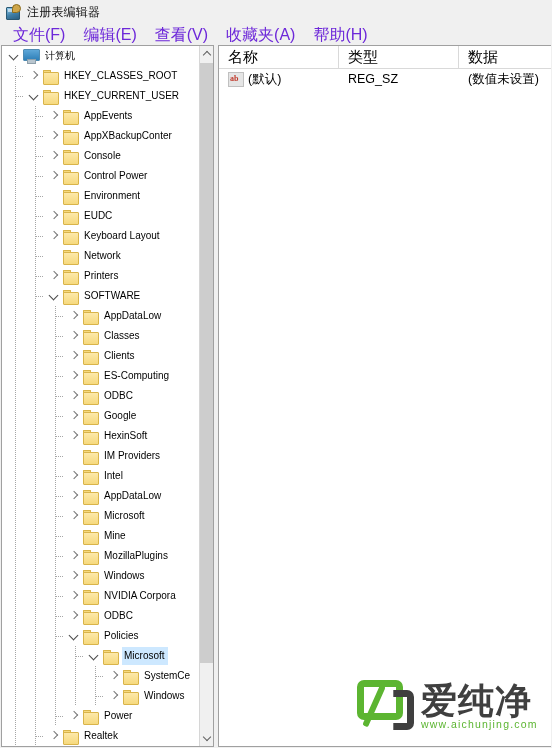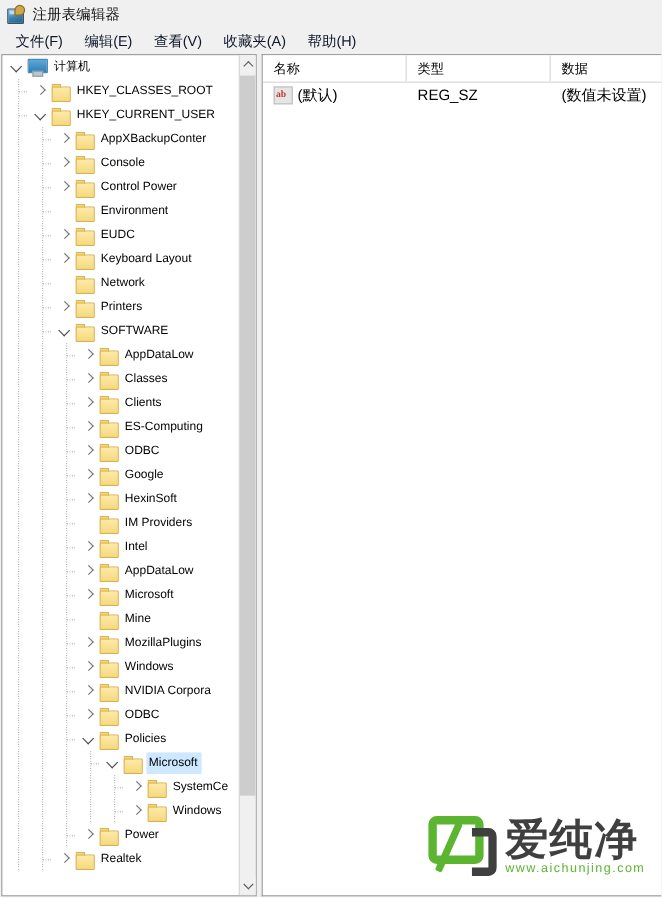--- a/index.html
+++ b/index.html
@@ -32,21 +32,21 @@
     background:#cfa64a;border:1px solid #8a6c1f;border-radius:50% 50% 50% 0;
   }
   .title-text{font-size:12px;color:#111;line-height:16px;letter-spacing:.2px;}
 
   
   .menubar{
     position:absolute;left:0;top:24px;width:552px;height:21px;
     background:#f0f0f0;display:flex;align-items:center;padding-left:4px;
   }
   .menu-item{
-    font-size:12px;color:#0f172a;padding:2px 9px;line-height:15px;white-space:nowrap;cursor:default;
+    font-size:16px;color:#6d28d9;padding:2px 9px;line-height:15px;white-space:nowrap;cursor:default;
   }
 
   
   .pane{
     position:absolute;background:#fff;border:1px solid #a0a0a0;
     box-sizing:border-box;overflow:hidden;
   }
   #tree-pane{left:1px;top:45px;width:213px;height:702px;}
   #list-pane{left:218px;top:45px;width:333px;height:702px;border-right:none;}
 
@@ -124,21 +124,21 @@
     position:absolute;left:0;width:13px;background:#cdcdcd;
   }
 
   
   .lv-header{
     position:absolute;left:0;top:0;height:22px;width:333px;
     background:#ffffff;border-bottom:1px solid #d9d9d9;display:flex;
   }
   .lv-col{
     height:22px;box-sizing:border-box;border-right:1px solid #d9d9d9;
-    display:flex;align-items:center;padding-left:9px;font-size:11px;color:#000;
+    display:flex;align-items:center;padding-left:9px;font-size:15px;color:#000;
   }
   .lv-col:last-child{border-right:none;}
   .lv-row{
     position:absolute;left:0;top:22px;height:22px;width:333px;display:flex;align-items:center;
     font-size:12.5px;color:#000;
   }
   .lv-cell{box-sizing:border-box;display:flex;align-items:center;padding-left:9px;height:22px;white-space:nowrap;}
   .ab-icon{
     width:14px;height:13px;position:relative;margin-right:4px;flex:0 0 auto;
     background:#e5e5e5;border:1px solid #c0c0c0;
@@ -223,20 +223,32 @@
         <div class="tree-row">
           <div class="guide" style="left: 13px;"></div>
           <div class="elbow" style="left: 14px;"></div>
           <div style="width: 24px; height: 20px; flex: 0 0 auto;"></div>
           <div class="twisty open"></div>
           <div class="folder">
             <div class="tab"></div>
             <div class="body"></div>
           </div>
           <div class="label">HKEY_CURRENT_USER</div>
+        </div>
+        <div class="tree-row">
+          <div class="guide" style="left: 13px;"></div>
+          <div class="guide" style="left: 33px;"></div>
+          <div class="elbow" style="left: 34px;"></div>
+          <div style="width: 44px; height: 20px; flex: 0 0 auto;"></div>
+          <div class="twisty closed"></div>
+          <div class="folder">
+            <div class="tab"></div>
+            <div class="body"></div>
+          </div>
+          <div class="label">AppEvents</div>
         </div>
         <div class="tree-row">
           <div class="guide" style="left: 13px;"></div>
           <div class="guide" style="left: 33px;"></div>
           <div class="elbow" style="left: 34px;"></div>
           <div style="width: 44px; height: 20px; flex: 0 0 auto;"></div>
           <div class="twisty closed"></div>
           <div class="folder">
             <div class="tab"></div>
             <div class="body"></div>

